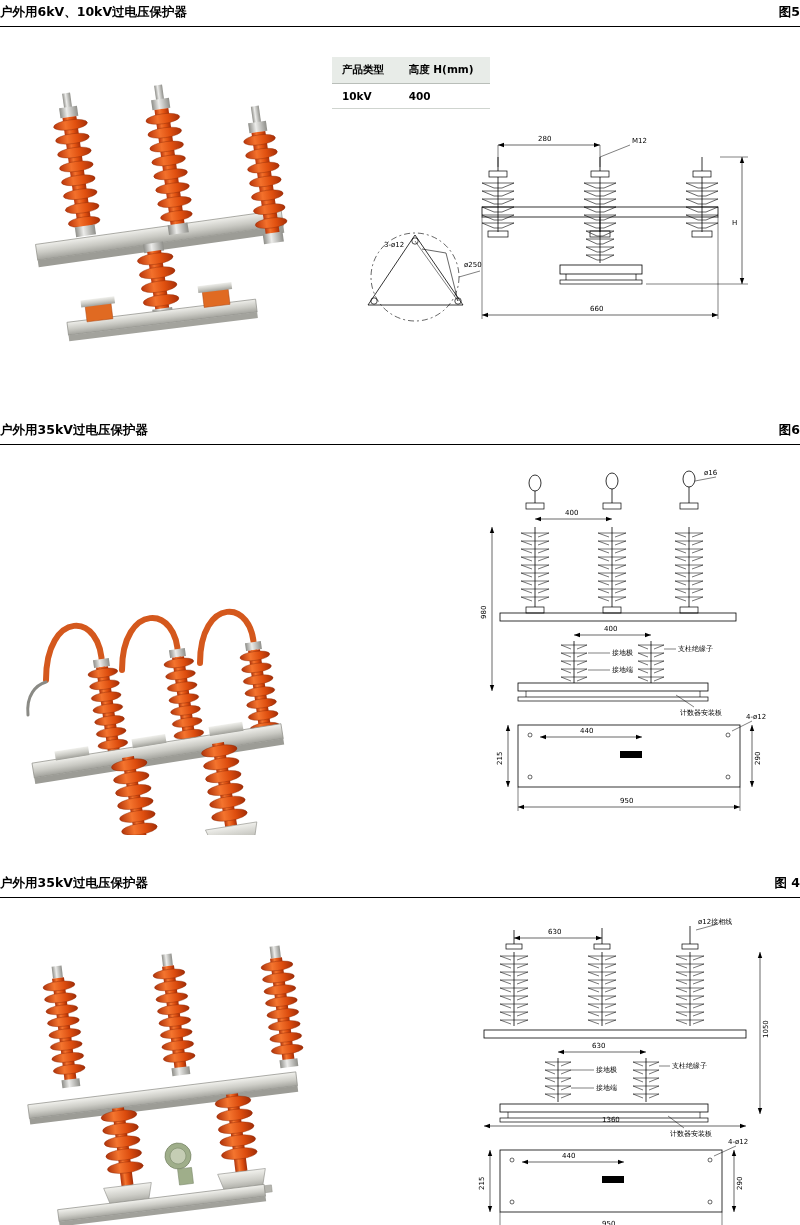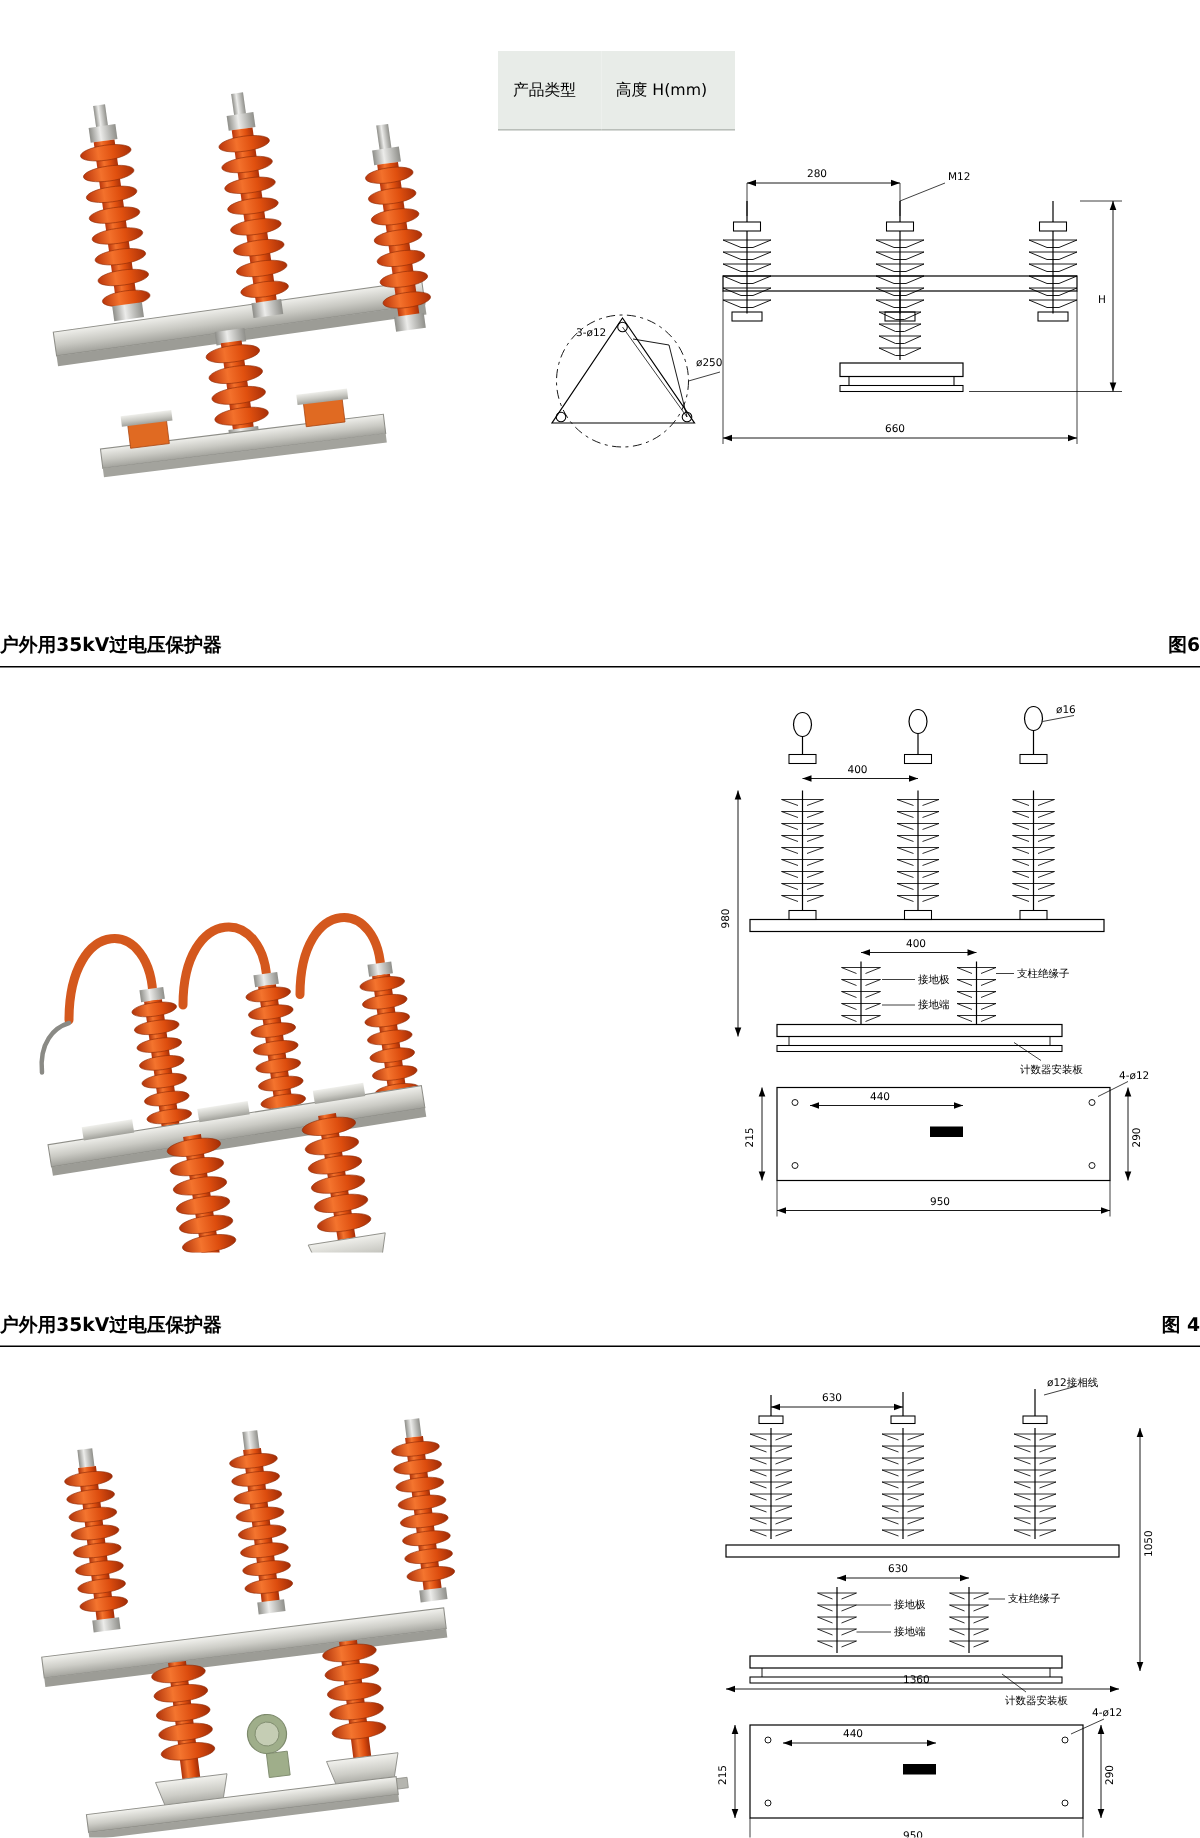--- a/index.html
+++ b/index.html
@@ -15,35 +15,39 @@
   .sec-head{position:relative;height:22px;border-bottom:1px solid #000;}
   .sec-title{position:absolute;left:0;top:0;font-size:12.5px;font-weight:bold;letter-spacing:0px;}
   .sec-fig{position:absolute;right:0;top:0;font-size:12.5px;font-weight:bold;}
   .body{position:relative;}
 
   
   .photo{position:absolute;}
 
   
   .ptable{position:absolute;border-collapse:collapse;font-size:10.5px;}
-  .ptable th,.ptable td{padding:19px 10px;text-align:left;font-weight:normal;}
+  .ptable th,.ptable td{padding:6px 10px;text-align:left;font-weight:bold;}
   .ptable thead th{background:#e8ece8;font-size:10.5px;}
   .ptable tbody tr{border-bottom:1px solid #cfd4cf;}
   .ptable thead tr{border-bottom:1px solid #b9beb9;}
 
   
   .draw{position:absolute;}
   .draw svg{display:block;}
   .lbl{font-size:7px;font-family:"DejaVu Sans","Liberation Sans",sans-serif;}
   .lbl-cn{font-size:7px;}
 </style>
 </head>
 <body>
 
 <div class="section" style="top:4px;">
+  <div class="sec-head">
+    <div class="sec-title">户外用6kV、10kV过电压保护器</div>
+    <div class="sec-fig">图5</div>
+  </div>
 
   <div class="body" style="height:390px;">
 
     <div class="photo" style="left:10px;top:20px;width:300px;height:300px;">
       <svg width="300" height="300" viewBox="0 0 300 300">
         <defs>
           <linearGradient id="sh1" x1="0" y1="0" x2="1" y2="0">
             <stop offset="0%" stop-color="#b9350b"></stop>
             <stop offset="35%" stop-color="#f3712c"></stop>
             <stop offset="65%" stop-color="#e0500f"></stop>
@@ -141,20 +145,24 @@
     </div>
 
     <table class="ptable" style="left:332px;top:30px;width:158px;">
       <thead>
         <tr>
           <th>产品类型</th>
           <th>高度 H(mm)</th>
         </tr>
       </thead>
       <tbody>
+        <tr>
+          <td>10kV</td>
+          <td>400</td>
+        </tr>
       </tbody>
     </table>
 
     <div class="draw" style="left:340px;top:100px;">
       <svg width="450" height="250" viewBox="0 0 450 250" stroke="#000" fill="none" stroke-width="0.7">
 
         <g transform="translate(20,100)">
           <circle cx="55" cy="50" r="44" stroke-dasharray="6 3 2 3" stroke-width="0.6"></circle>
           <polygon points="55,8 103,78 8,78" stroke-width="0.8"></polygon>
           <circle cx="55" cy="14" r="3.2" stroke-width="0.7"></circle>

